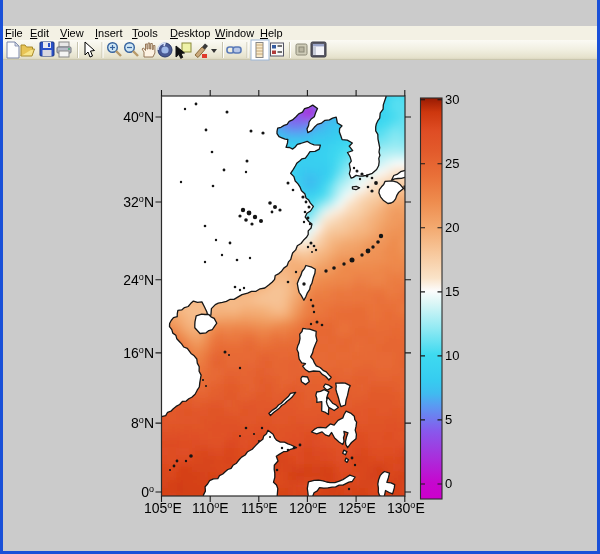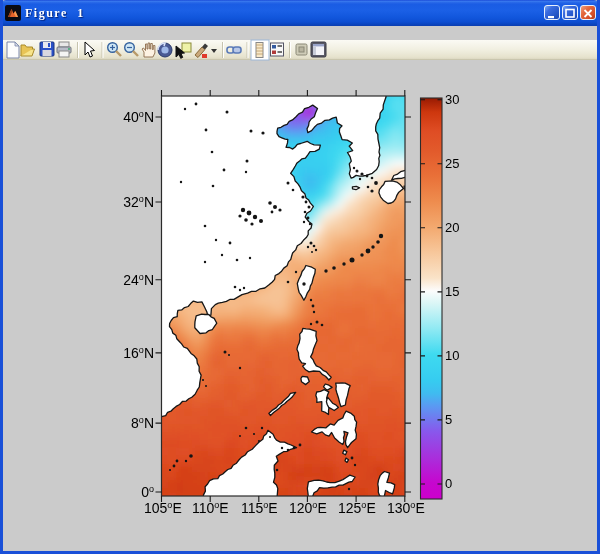--- a/index.html
+++ b/index.html
@@ -21,36 +21,29 @@
 #toolbar{position:absolute;left:3px;top:40px;width:594px;height:19px;
 background:linear-gradient(180deg,#fbfaf4 0%,#f0eedf 55%,#e6e2cd 90%,#dcd8c2 100%);
 border-bottom:1px solid #cac6ae;}
 #client{position:absolute;left:3px;top:60px;width:594px;height:491px;background:#cbcbcb;}
 #borders{position:absolute;left:0;top:0;width:600px;height:554px;pointer-events:none;
 border-left:3px solid #1a50d8;border-right:3px solid #1a50d8;border-bottom:3px solid #1a50d8;
 box-sizing:border-box;}
 </style></head><body>
 <div id="win">
 <div id="client"></div>
-<div id="titlebar">
-<div id="mlicon"><svg width="16" height="16" viewBox="0 0 16 16">
-          <path d="M3,12l3.5,-8 2,4.5 1.5,-2.5 3,6z" fill="#e8622a"></path>
-          <path d="M3,12l3.5,-8 1,2.3 -2.6,5.7z" fill="#96421c"></path>
-          <path d="M9,8.5l1.5,-2.5 2.5,6h-2z" fill="#f59a50"></path>
-        </svg></div>
-<div id="title">Figure 1</div>
-<div class="wbtn" id="bmin" style="left:544px;"><svg width="14" height="13">
-          <rect x="3" y="9" width="6" height="2.2" fill="#fff"></rect>
-        </svg></div>
-<div class="wbtn" id="bmax" style="left:562px;"><svg width="14" height="13">
-          <rect x="3" y="2.5" width="8" height="7.5" fill="none" stroke="#fff" stroke-width="1.6"></rect>
-        </svg></div>
-<div class="wbtn" id="bclose" style="left:580px;"><svg width="14" height="13">
-          <path d="M3.5,3l7,7M10.5,3l-7,7" stroke="#fff" stroke-width="1.8"></path>
-        </svg></div>
+<div id="menubar">
+<span class="mi" style="left:2px"><u>F</u>ile</span>
+<span class="mi" style="left:27px"><u>E</u>dit</span>
+<span class="mi" style="left:57px"><u>V</u>iew</span>
+<span class="mi" style="left:92px"><u>I</u>nsert</span>
+<span class="mi" style="left:129px"><u>T</u>ools</span>
+<span class="mi" style="left:167px"><u>D</u>esktop</span>
+<span class="mi" style="left:212px"><u>W</u>indow</span>
+<span class="mi" style="left:257px"><u>H</u>elp</span>
 </div>
 <div id="toolbar">
       <svg width="600" height="22" viewBox="0 0 600 22" style="position:absolute;left:-3px;top:-1px">
 <g transform="translate(6,3)">
           <path d="M1,0h8l4,4v12h-12z" fill="#fdfdfd" stroke="#7a86a8" stroke-width="1"></path>
           <path d="M9,0l4,4h-4z" fill="#d8dce8" stroke="#7a86a8" stroke-width="0.8"></path>
         </g>
 <g transform="translate(21,4)">
           <path d="M0,13l2.5-7h11l-2.5,7z" fill="#f7e48a" stroke="#a88a2a" stroke-width="1"></path>
           <path d="M0,13v-11h4l1.5,2h6v2" fill="#e8c455" stroke="#a88a2a" stroke-width="1"></path>

